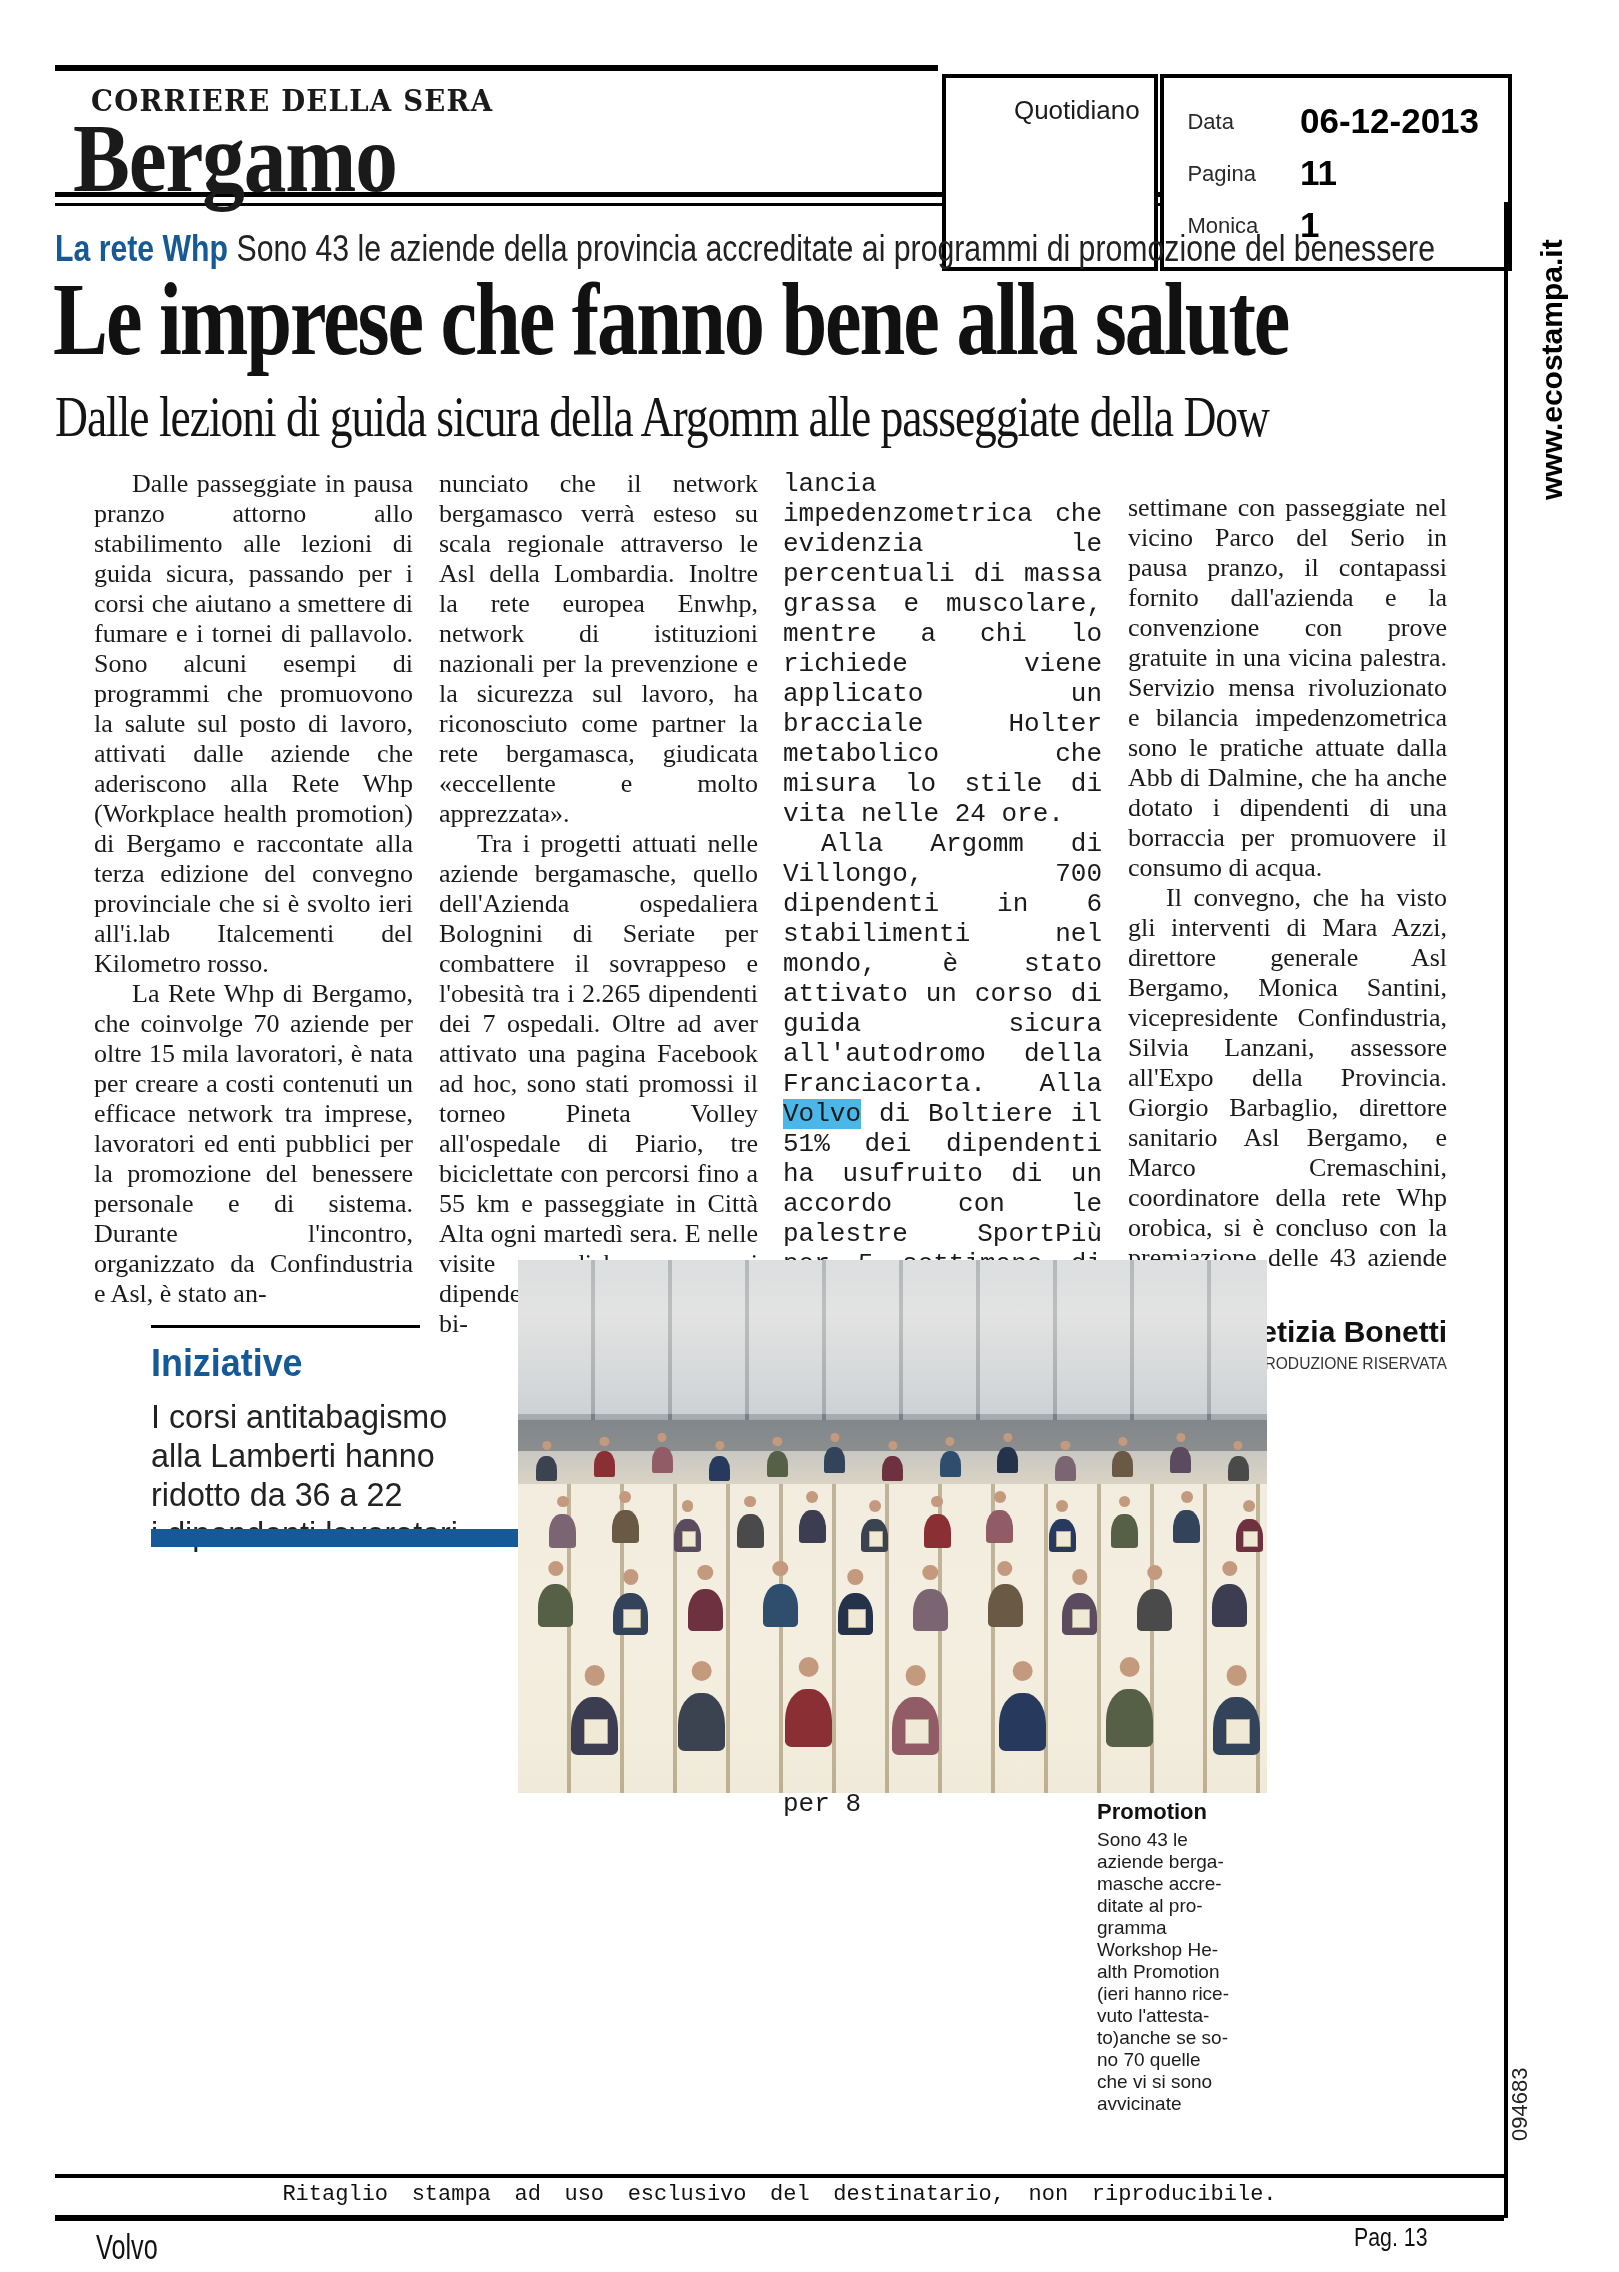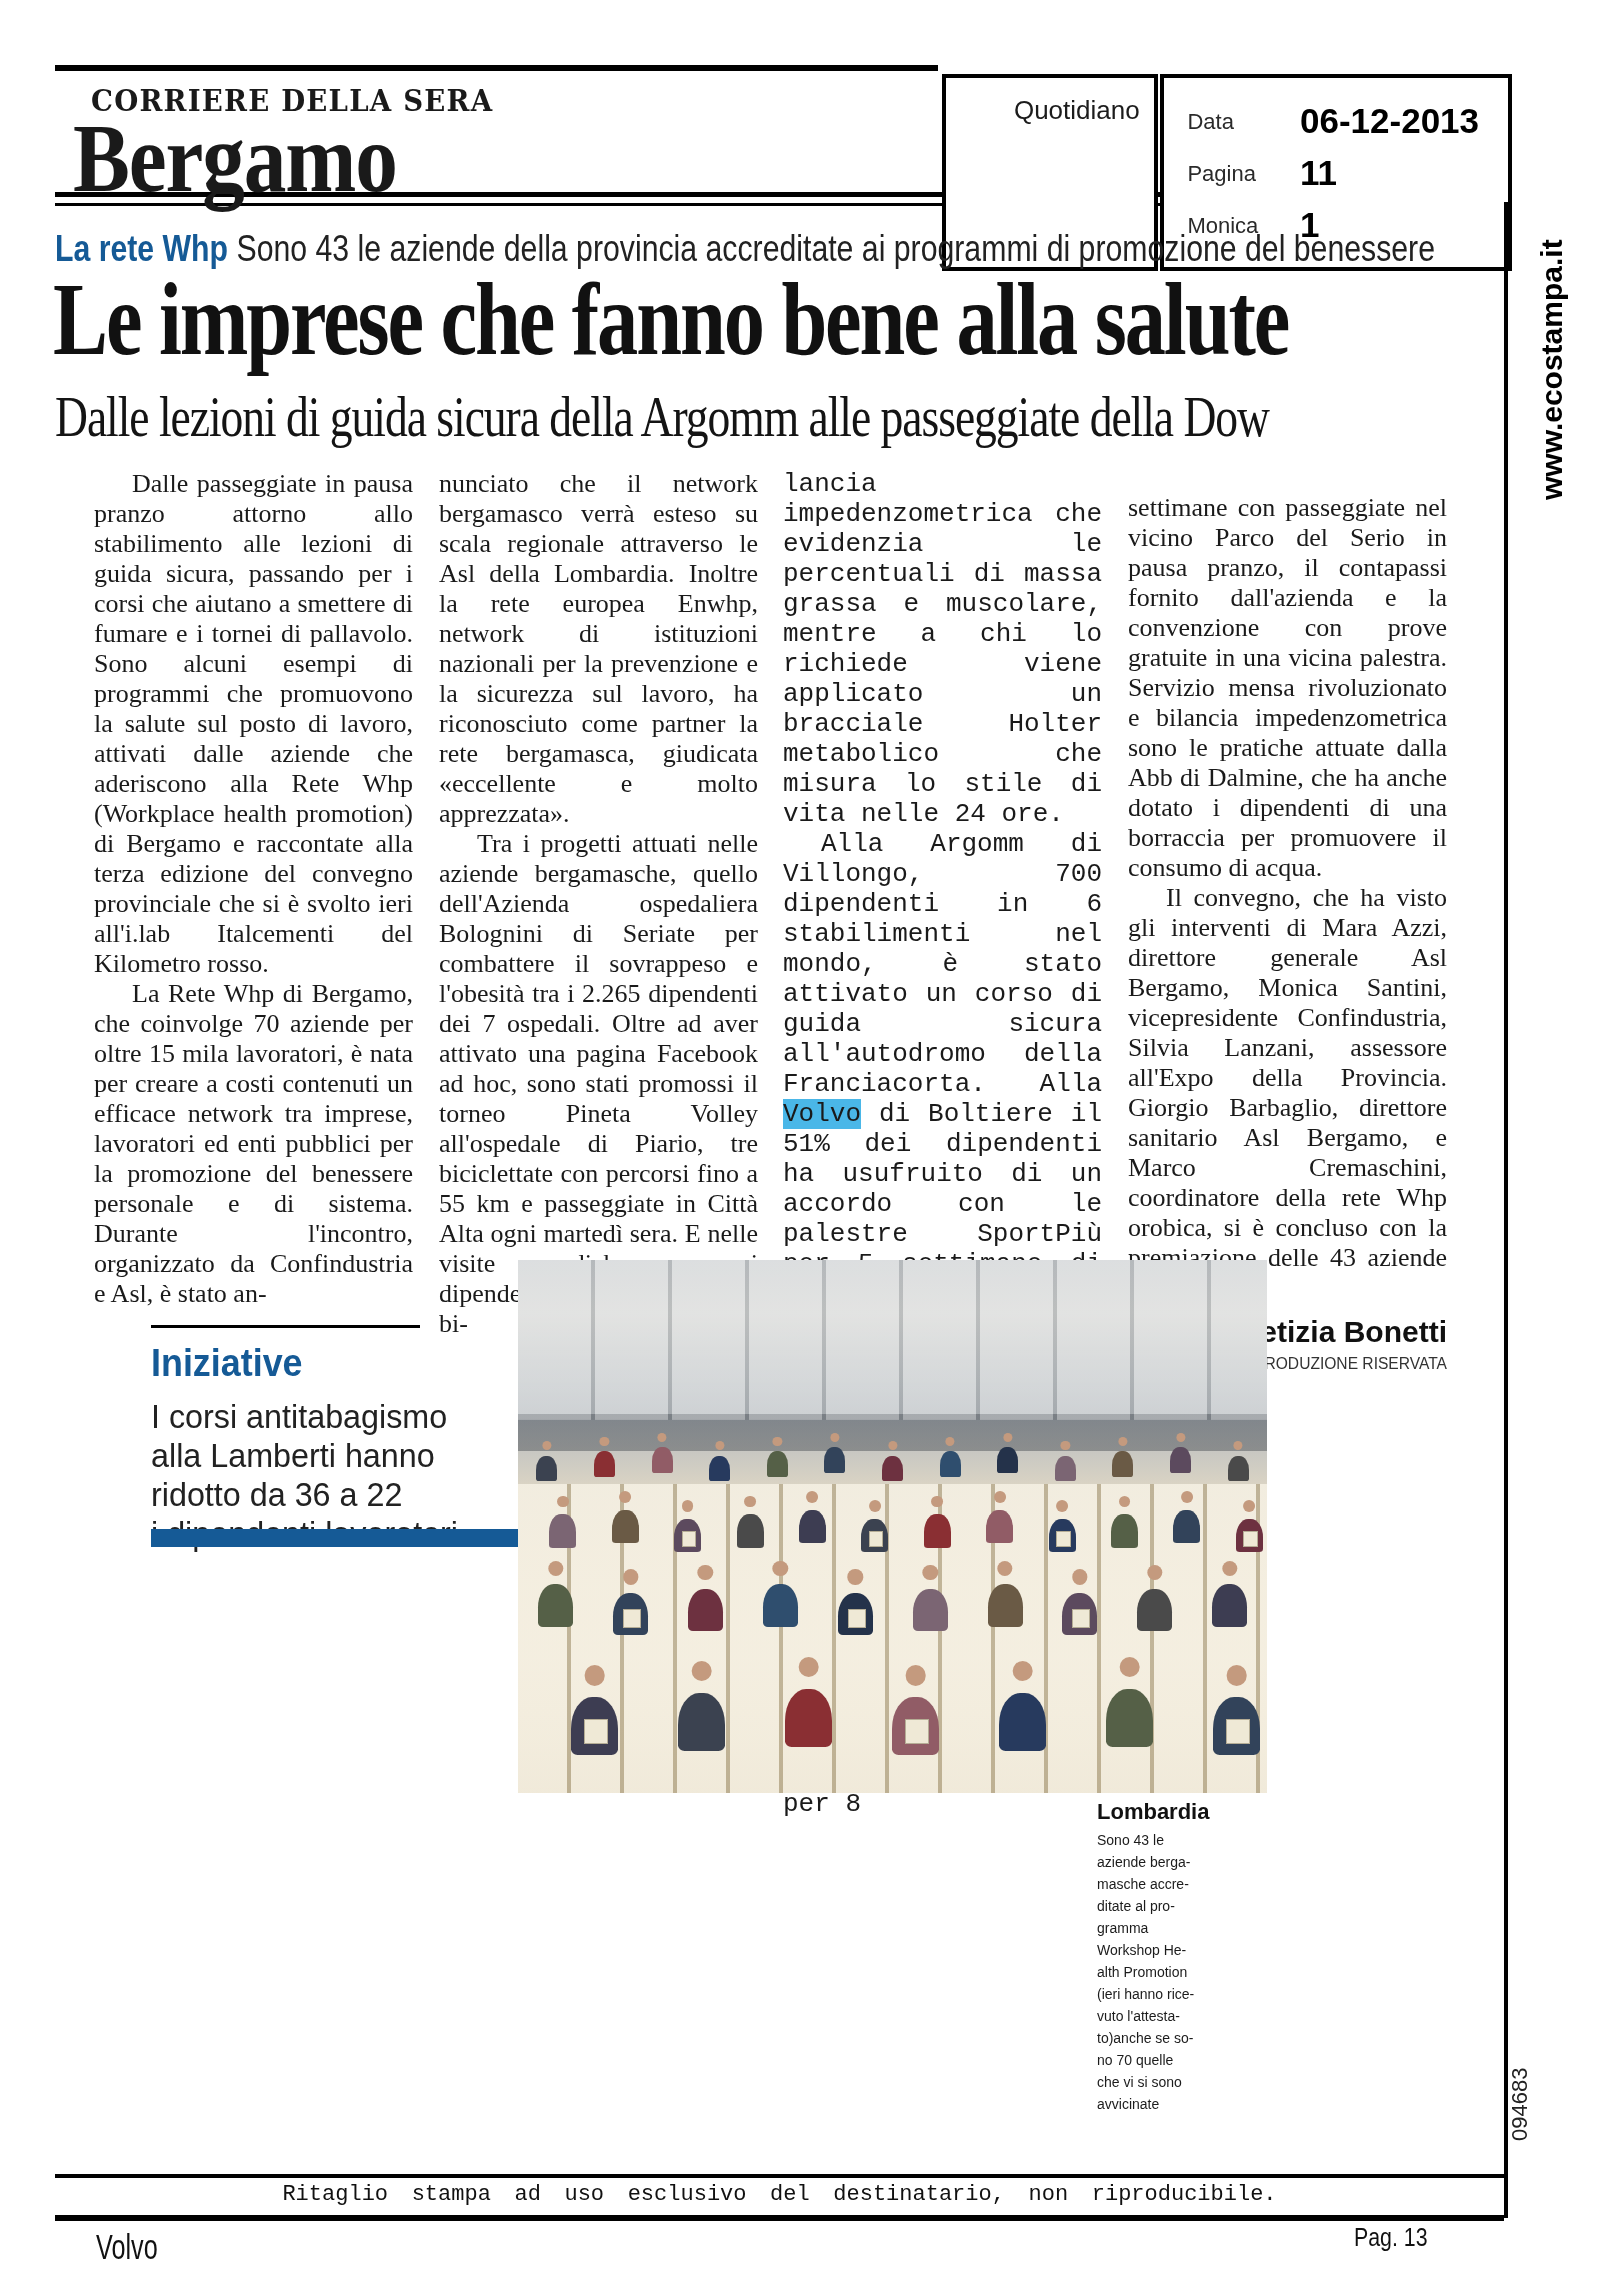--- a/index.html
+++ b/index.html
@@ -69,21 +69,21 @@
                 transform:translateX(-50%);border-radius:50%;background:#c49a7e;display:block;}
   .person .torso{position:absolute;left:0;top:36%;width:100%;height:64%;display:block;
                  border-radius:45% 45% 14% 14%/55% 55% 10% 10%;}
   .person .cert{position:absolute;left:28%;top:60%;width:46%;height:26%;display:block;
                 background:#efe9d6;border:1.9px solid #b5ad95;}
 
   
   .cap-title{left:1097px;top:1799px;font-family:"Liberation Sans",sans-serif;font-weight:bold;
              font-size:22px;color:#111;}
   .cap-text{left:1097px;top:1829px;width:156px;font-family:"Liberation Sans",sans-serif;
-            font-size:14px;line-height:22px;color:#1c1c1c;white-space:pre-line;}
+            font-size:19px;line-height:22px;color:#1c1c1c;white-space:pre-line;}
 
   
   .strip-text{left:55px;top:2182px;width:1449px;text-align:center;
               font-family:"Liberation Mono",monospace;font-size:22px;word-spacing:10.4px;color:#111;}
   .subject{left:96px;top:2227px;font-family:"Liberation Sans",sans-serif;font-size:35px;
            transform:scaleX(.72);transform-origin:left;color:#111;}
   .pageno{left:1354px;top:2222px;font-family:"Liberation Sans",sans-serif;font-size:26px;
           transform:scaleX(.82);transform-origin:left;color:#111;}
 
   
@@ -332,21 +332,21 @@
           <span class="torso" style="background:#556047"></span>
         </div>
         <div class="person" style="left: 96%; top: 76%; width: 47px; height: 90px; margin-left: -24px;">
           <span class="head"></span>
           <span class="torso" style="background:#32435a"></span>
           <span class="cert"></span>
         </div>
       </div>
   </div>
 
-  <div class="abs cap-title">Lombardia</div>
+  <div class="abs cap-title">Promotion</div>
   <div class="abs cap-text">Sono 43 le
 aziende berga-
 masche accre-
 ditate al pro-
 gramma
 Workshop He-
 alth Promotion
 (ieri hanno rice-
 vuto l'attesta-
 to)anche se so-

